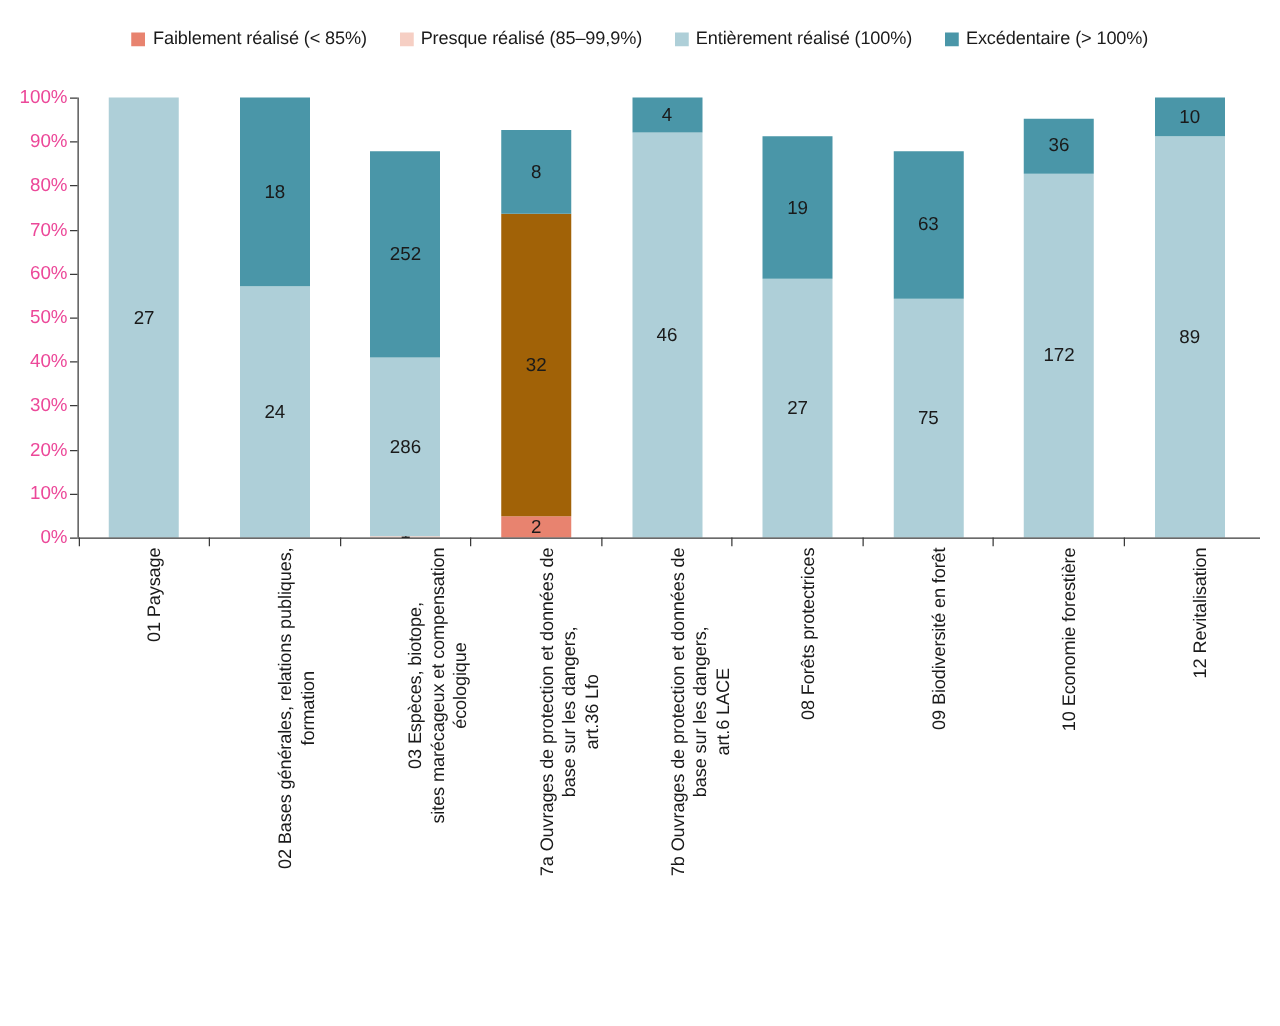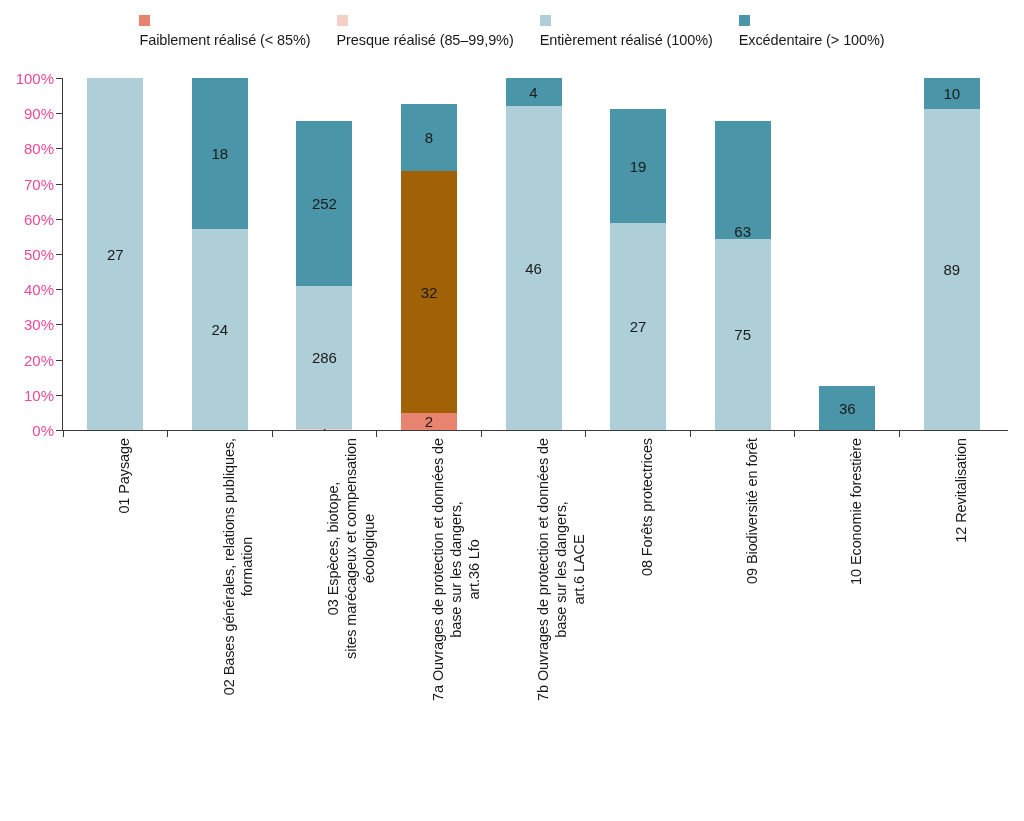--- a/index.html
+++ b/index.html
@@ -23,24 +23,23 @@
     position: absolute;
     top: 20px; left: 0; right: 0;
     display: flex;
     justify-content: center;
     align-items: center;
     gap: 26px;
     height: 22px;
   }
   .legend-item {
     display: flex;
-    align-items: flex-start;
+    align-items: center;
     gap: 6px;
     white-space: nowrap;
-    flex-direction: column;
   }
   .legend-swatch {
     width: 11px; height: 11px;
     display: inline-block;
     flex: 0 0 auto;
   }
   .legend-label {
     font-size: 14.5px;
     color: #1a1a1a;
     letter-spacing: -0.1px;
@@ -298,27 +297,30 @@
             <div class="seg" style="height: 114px; background: rgb(74, 150, 168);">
               <span class="seg-label">19</span>
             </div>
           </div>
         </div>
         <div class="bar-col">
           <div class="bar-stack">
             <div class="seg" style="height: 191.136px; background: rgb(174, 207, 216);">
               <span class="seg-label">75</span>
             </div>
-            <div class="seg" style="height: 118px; background: rgb(74, 150, 168); align-items: flex-end;">
+            <div class="seg" style="height: 118px; background: rgb(74, 150, 168);">
               <span class="seg-label">63</span>
             </div>
           </div>
         </div>
         <div class="bar-col">
           <div class="bar-stack">
+            <div class="seg" style="height: 291.104px; background: rgb(174, 207, 216);">
+              <span class="seg-label">172</span>
+            </div>
             <div class="seg" style="height: 44px; background: rgb(74, 150, 168);">
               <span class="seg-label">36</span>
             </div>
           </div>
         </div>
         <div class="bar-col">
           <div class="bar-stack">
             <div class="seg" style="height: 367px; background: rgb(174, 207, 216);">
               <span class="seg-label">89</span>
             </div>

